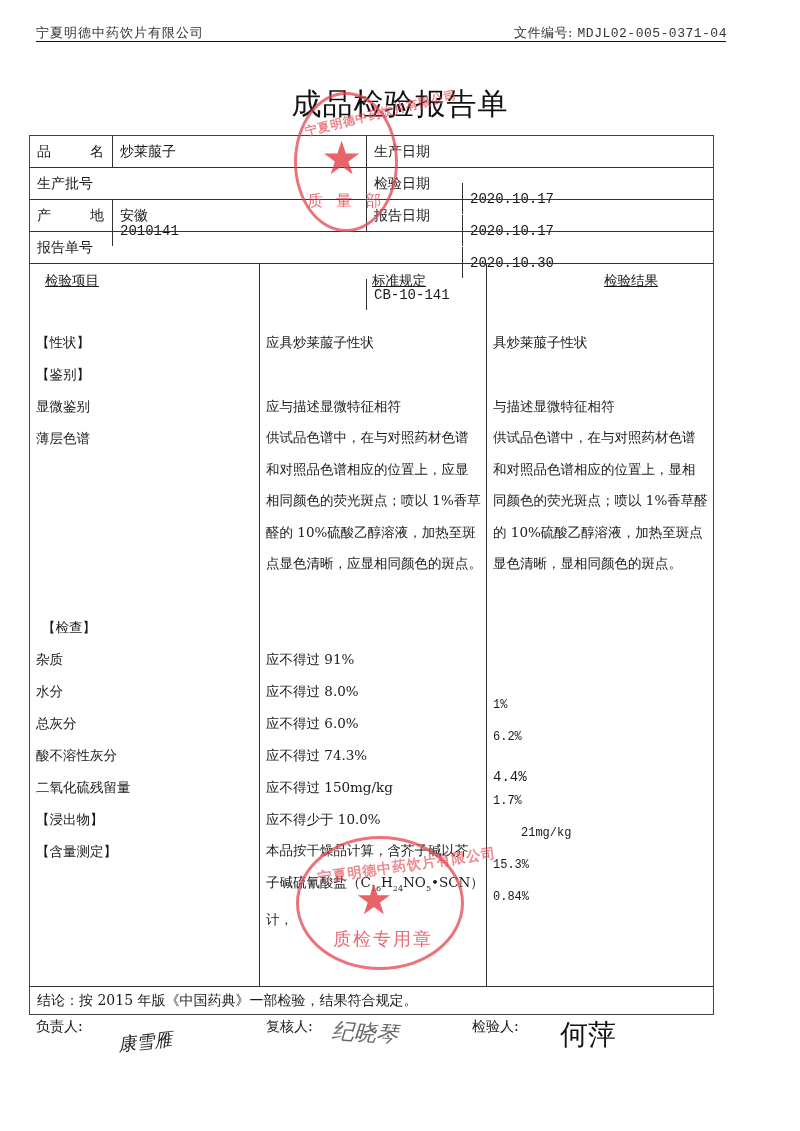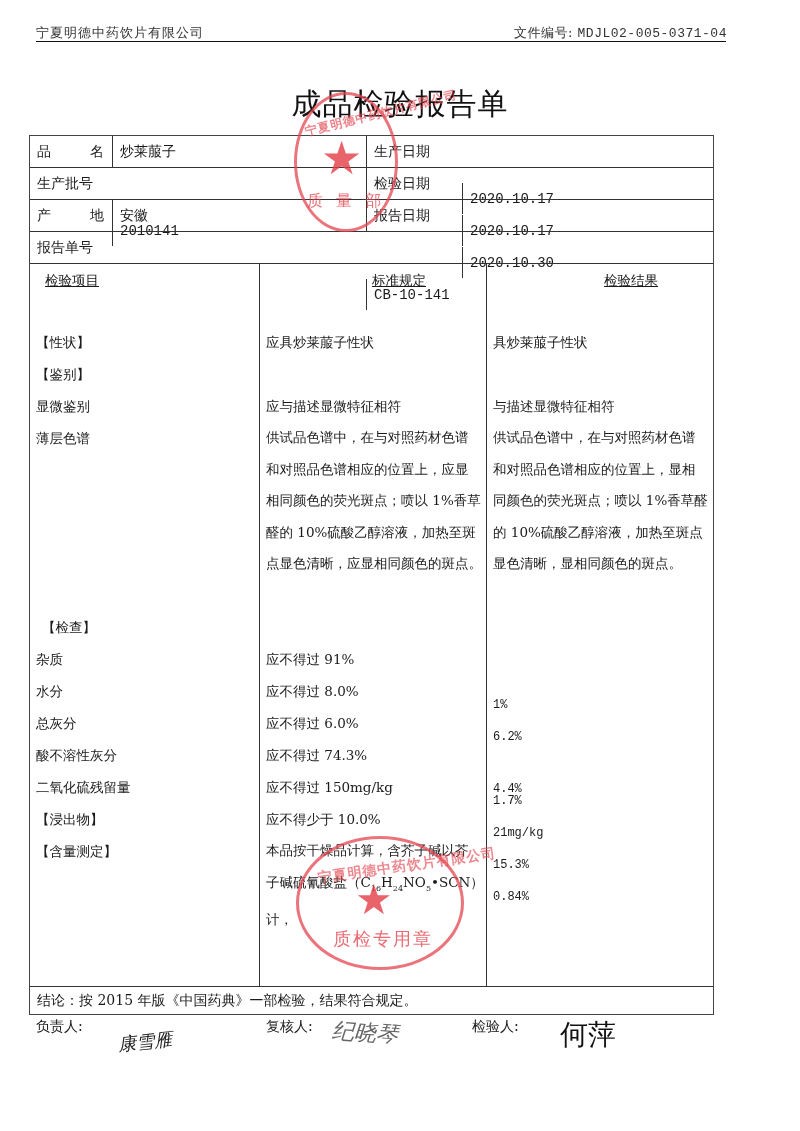--- a/index.html
+++ b/index.html
@@ -123,29 +123,29 @@
     <div class="line" style="left:6px;top:387px;">杂质</div>
     <div class="line" style="left:236px;top:387px;">应不得过 91%</div>
     <div class="line mono" style="left:463px;top:387px;font-size:12px;">1%</div>
 
     <div class="line" style="left:6px;top:419px;">水分</div>
     <div class="line" style="left:236px;top:419px;">应不得过 8.0%</div>
     <div class="line mono" style="left:463px;top:419px;font-size:12px;">6.2%</div>
 
     <div class="line" style="left:6px;top:451px;">总灰分</div>
     <div class="line" style="left:236px;top:451px;">应不得过 6.0%</div>
-    <div class="line mono" style="left:463px;top:471px;font-size:12px;">4.4%</div>
+    <div class="line mono" style="left:463px;top:458px;font-size:14px;">4.4%</div>
 
     <div class="line" style="left:6px;top:483px;">酸不溶性灰分</div>
     <div class="line" style="left:236px;top:483px;">应不得过 74.3%</div>
     <div class="line mono" style="left:463px;top:483px;font-size:12px;">1.7%</div>
 
     <div class="line" style="left:6px;top:515px;">二氧化硫残留量</div>
     <div class="line" style="left:236px;top:515px;">应不得过 150mg/kg</div>
-    <div class="line mono" style="left:463px;top:515px;font-size:12px;">21mg/kg</div>
+    <div class="line mono" style="left:491px;top:515px;font-size:12px;">21mg/kg</div>
 
     <div class="line" style="left:6px;top:547px;">【浸出物】</div>
     <div class="line" style="left:236px;top:547px;">应不得少于 10.0%</div>
     <div class="line mono" style="left:463px;top:547px;font-size:12px;">15.3%</div>
 
     <div class="line" style="left:6px;top:579px;">【含量测定】</div>
     <div class="para" style="left:236px;top:571px;">
       <div>本品按干燥品计算，含芥子碱以芥</div>
       <div><span>子碱硫氰酸盐（C</span><sub>16</sub><span>H</span><sub>24</sub><span>NO</span><sub>5</sub><span>•SCN）计，</span></div>
     </div>

